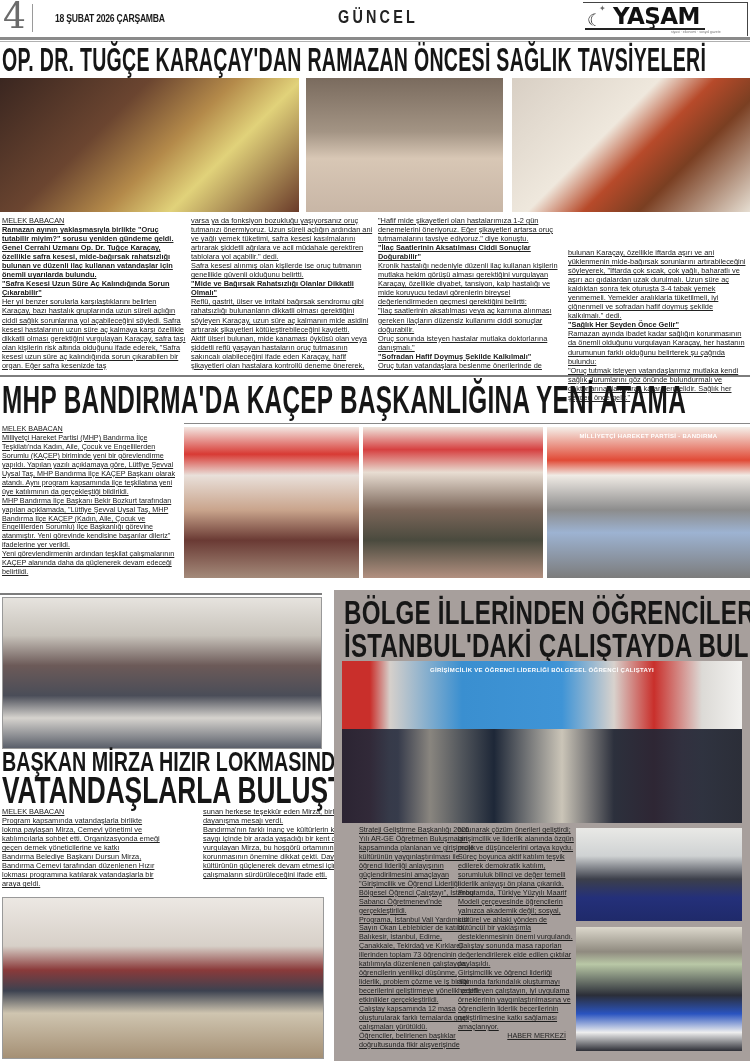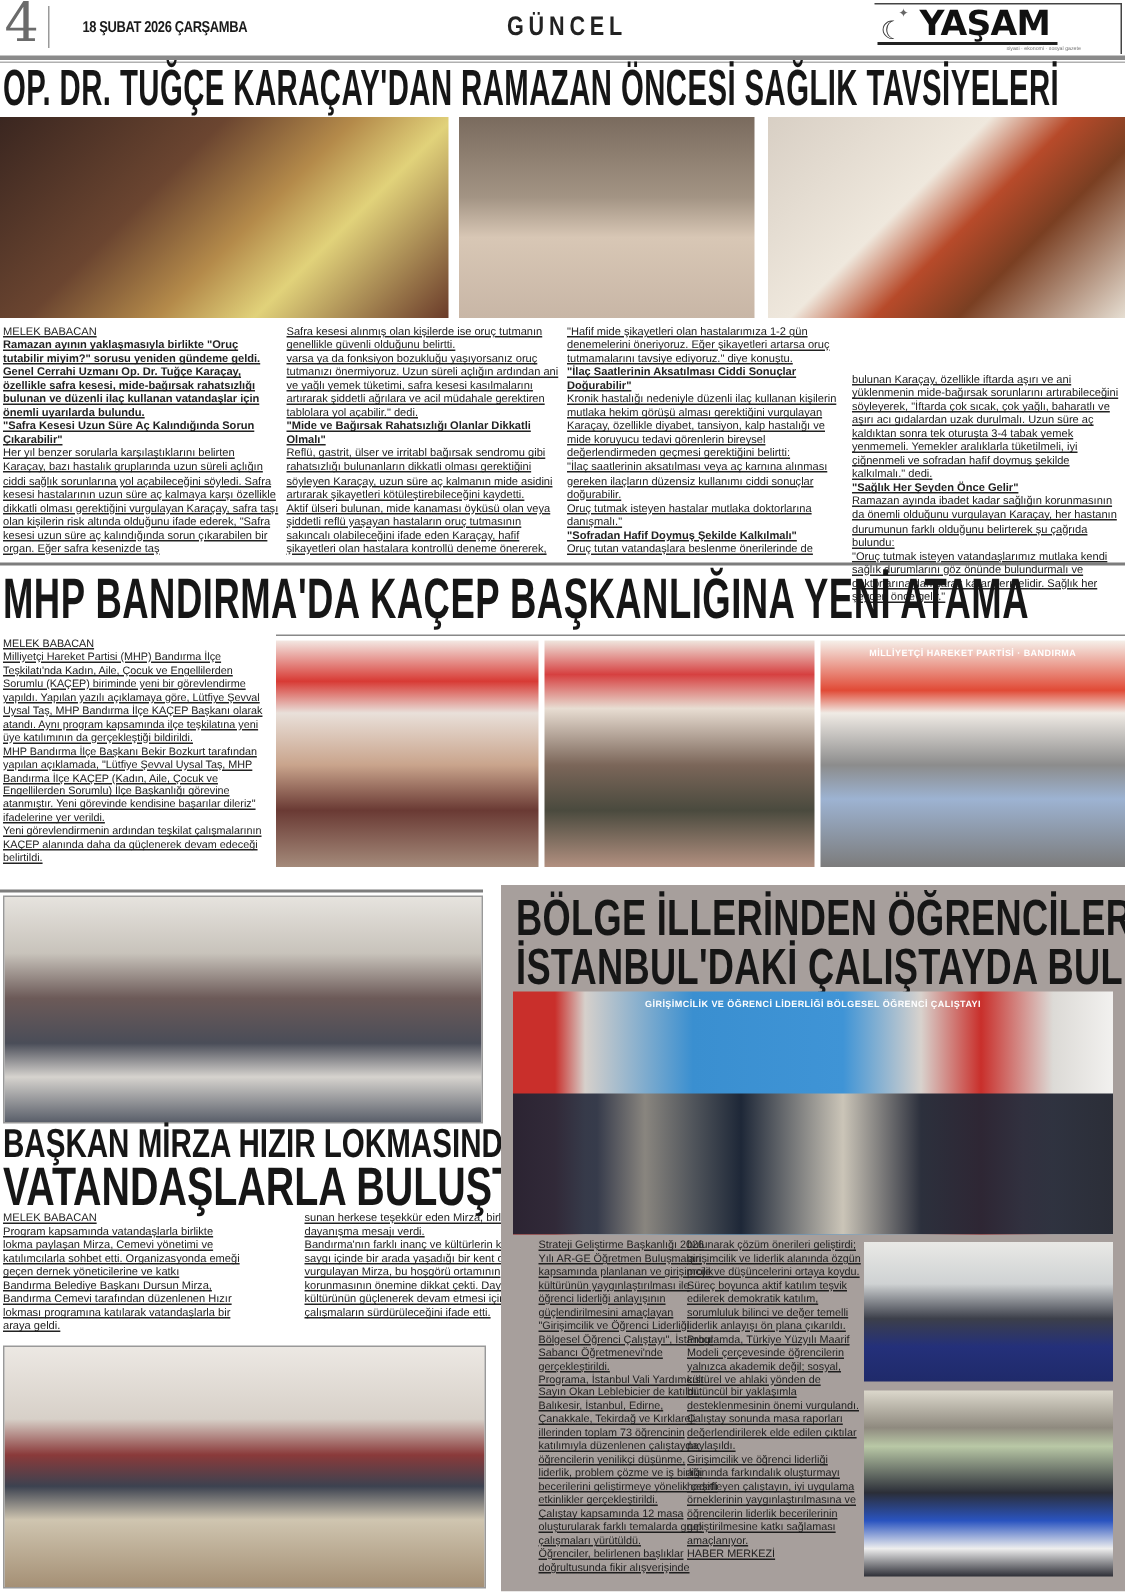--- a/index.html
+++ b/index.html
@@ -57,21 +57,21 @@
   .s3-photo2 { left: 2px; top: 897px; width: 322px; height: 162px; background: linear-gradient(180deg, #ece8e3 0%, #d7d0c8 30%, #8a3a3a 45%, #3c4250 58%, #cfc5b0 72%, #a59075 100%); border: 1px solid #999; }
 
   
   .s4-panel { position: absolute; left: 334px; top: 590px; width: 416px; height: 471px; background: #a79f9c; }
   .s4-headline1 { left: 344px; top: 595px; font-size: 34px; transform: scaleX(0.71); letter-spacing: 0.3px; }
   .s4-headline2 { left: 344px; top: 628px; font-size: 34px; transform: scaleX(0.71); letter-spacing: 0.3px; }
   .s4-photo1 { left: 342px; top: 661px; width: 400px; height: 162px; background: linear-gradient(90deg, #c92f2b 0%, #c92f2b 7%, #d6d0cb 12%, #3a8fd0 30%, #3f94d6 55%, #d8d2cd 68%, #c92f2b 78%, #dcdad6 90%, #f2f1ef 100%); }
   .s4-photo1-band { position: absolute; left: 0; bottom: 0; width: 100%; height: 58%; background: linear-gradient(90deg, #1e2333 0%, #2a2f40 14%, #8a8278 22%, #1b1e2a 38%, #d7c9b5 55%, #1d2230 68%, #232838 85%, #1a1d28 100%); opacity: 0.92; }
   .s4-col1 { left: 341px; top: 826px; width: 120px; font-size: 7.2px; line-height: 8.95px; color: #1e1e1e; margin-left: 18px; }
   .s4-col2 { left: 458px; top: 826px; width: 118px; font-size: 7.2px; line-height: 8.95px; color: #1e1e1e; }
-  .s4-credit { padding-right: 10px; margin-top: 2px; }
+  .s4-credit { text-align: right; padding-right: 10px; margin-top: 2px; }
   .s4-photo2 { left: 576px; top: 828px; width: 166px; height: 93px; background: linear-gradient(180deg, #e9e9e6 0%, #cfd2d3 30%, #3c3f4a 55%, #24307a 75%, #1f2a6a 100%); }
   .s4-photo3 { left: 576px; top: 927px; width: 166px; height: 124px; background: linear-gradient(180deg, #dcd8cc 0%, #8f8a7f 20%, #b9c8a6 30%, #2b2e38 55%, #2a54c0 70%, #eeeeee 85%, #2e2f37 100%); }
 
   .photo-caption-overlay { position: absolute; font-size: 6px; font-weight: bold; color: #ffffff; text-align: center; width: 100%; top: 6px; letter-spacing: 0.3px; }
 </style>
 </head>
 <body>
 
 <header class="masthead">
   <div class="page-num">4</div>
@@ -95,32 +95,32 @@
   <div class="photo s1-photo2" title="Op. Dr. Tuğçe Karaçay"></div>
   <div class="photo s1-photo3" title="Çay ve hurma ile iftar sofrası"></div>
 
   <div class="body-text s1-col1">
     <p>MELEK BABACAN</p>
     <p class="b">Ramazan ayının yaklaşmasıyla birlikte "Oruç tutabilir miyim?" sorusu yeniden gündeme geldi. Genel Cerrahi Uzmanı Op. Dr. Tuğçe Karaçay, özellikle safra kesesi, mide-bağırsak rahatsızlığı bulunan ve düzenli ilaç kullanan vatandaşlar için önemli uyarılarda bulundu.</p>
     <p class="b">"Safra Kesesi Uzun Süre Aç Kalındığında Sorun Çıkarabilir"</p>
     <p>Her yıl benzer sorularla karşılaştıklarını belirten Karaçay, bazı hastalık gruplarında uzun süreli açlığın ciddi sağlık sorunlarına yol açabileceğini söyledi. Safra kesesi hastalarının uzun süre aç kalmaya karşı özellikle dikkatli olması gerektiğini vurgulayan Karaçay, safra taşı olan kişilerin risk altında olduğunu ifade ederek, "Safra kesesi uzun süre aç kalındığında sorun çıkarabilen bir organ. Eğer safra kesenizde taş</p>
   </div>
   <div class="body-text s1-col2">
+    <p>varsa ya da fonksiyon bozukluğu yaşıyorsanız oruç tutmanızı önermiyoruz. Uzun süreli açlığın ardından ani ve yağlı yemek tüketimi, safra kesesi kasılmalarını artırarak şiddetli ağrılara ve acil müdahale gerektiren tablolara yol açabilir." dedi.</p>
     <p>Safra kesesi alınmış olan kişilerde ise oruç tutmanın genellikle güvenli olduğunu belirtti.</p>
-    <p>varsa ya da fonksiyon bozukluğu yaşıyorsanız oruç tutmanızı önermiyoruz. Uzun süreli açlığın ardından ani ve yağlı yemek tüketimi, safra kesesi kasılmalarını artırarak şiddetli ağrılara ve acil müdahale gerektiren tablolara yol açabilir." dedi.</p>
     <p class="b">"Mide ve Bağırsak Rahatsızlığı Olanlar Dikkatli Olmalı"</p>
     <p>Reflü, gastrit, ülser ve irritabl bağırsak sendromu gibi rahatsızlığı bulunanların dikkatli olması gerektiğini söyleyen Karaçay, uzun süre aç kalmanın mide asidini artırarak şikayetleri kötüleştirebileceğini kaydetti.</p>
     <p>Aktif ülseri bulunan, mide kanaması öyküsü olan veya şiddetli reflü yaşayan hastaların oruç tutmasının sakıncalı olabileceğini ifade eden Karaçay, hafif şikayetleri olan hastalara kontrollü deneme önererek,</p>
   </div>
   <div class="body-text s1-col3">
     <p>"Hafif mide şikayetleri olan hastalarımıza 1-2 gün denemelerini öneriyoruz. Eğer şikayetleri artarsa oruç tutmamalarını tavsiye ediyoruz." diye konuştu.</p>
     <p class="b">"İlaç Saatlerinin Aksatılması Ciddi Sonuçlar Doğurabilir"</p>
     <p>Kronik hastalığı nedeniyle düzenli ilaç kullanan kişilerin mutlaka hekim görüşü alması gerektiğini vurgulayan Karaçay, özellikle diyabet, tansiyon, kalp hastalığı ve mide koruyucu tedavi görenlerin bireysel değerlendirmeden geçmesi gerektiğini belirtti:</p>
     <p>"İlaç saatlerinin aksatılması veya aç karnına alınması gereken ilaçların düzensiz kullanımı ciddi sonuçlar doğurabilir.</p>
-    <p>Oruç tutmak isteyen hastalar mutlaka doktorlarına danışmalı."</p>
+    <p>Oruç sonunda isteyen hastalar mutlaka doktorlarına danışmalı."</p>
     <p class="b">"Sofradan Hafif Doymuş Şekilde Kalkılmalı"</p>
     <p>Oruç tutan vatandaşlara beslenme önerilerinde de</p>
   </div>
   <div class="body-text s1-col4">
     <p>bulunan Karaçay, özellikle iftarda aşırı ve ani yüklenmenin mide-bağırsak sorunlarını artırabileceğini söyleyerek, "İftarda çok sıcak, çok yağlı, baharatlı ve aşırı acı gıdalardan uzak durulmalı. Uzun süre aç kaldıktan sonra tek oturuşta 3-4 tabak yemek yenmemeli. Yemekler aralıklarla tüketilmeli, iyi çiğnenmeli ve sofradan hafif doymuş şekilde kalkılmalı." dedi.</p>
     <p class="b">"Sağlık Her Şeyden Önce Gelir"</p>
     <p>Ramazan ayında ibadet kadar sağlığın korunmasının da önemli olduğunu vurgulayan Karaçay, her hastanın durumunun farklı olduğunu belirterek şu çağrıda bulundu:</p>
     <p>"Oruç tutmak isteyen vatandaşlarımız mutlaka kendi sağlık durumlarını göz önünde bulundurmalı ve doktorlarına danışarak karar vermelidir. Sağlık her şeyden önce gelir."</p>
   </div>
 </article>

